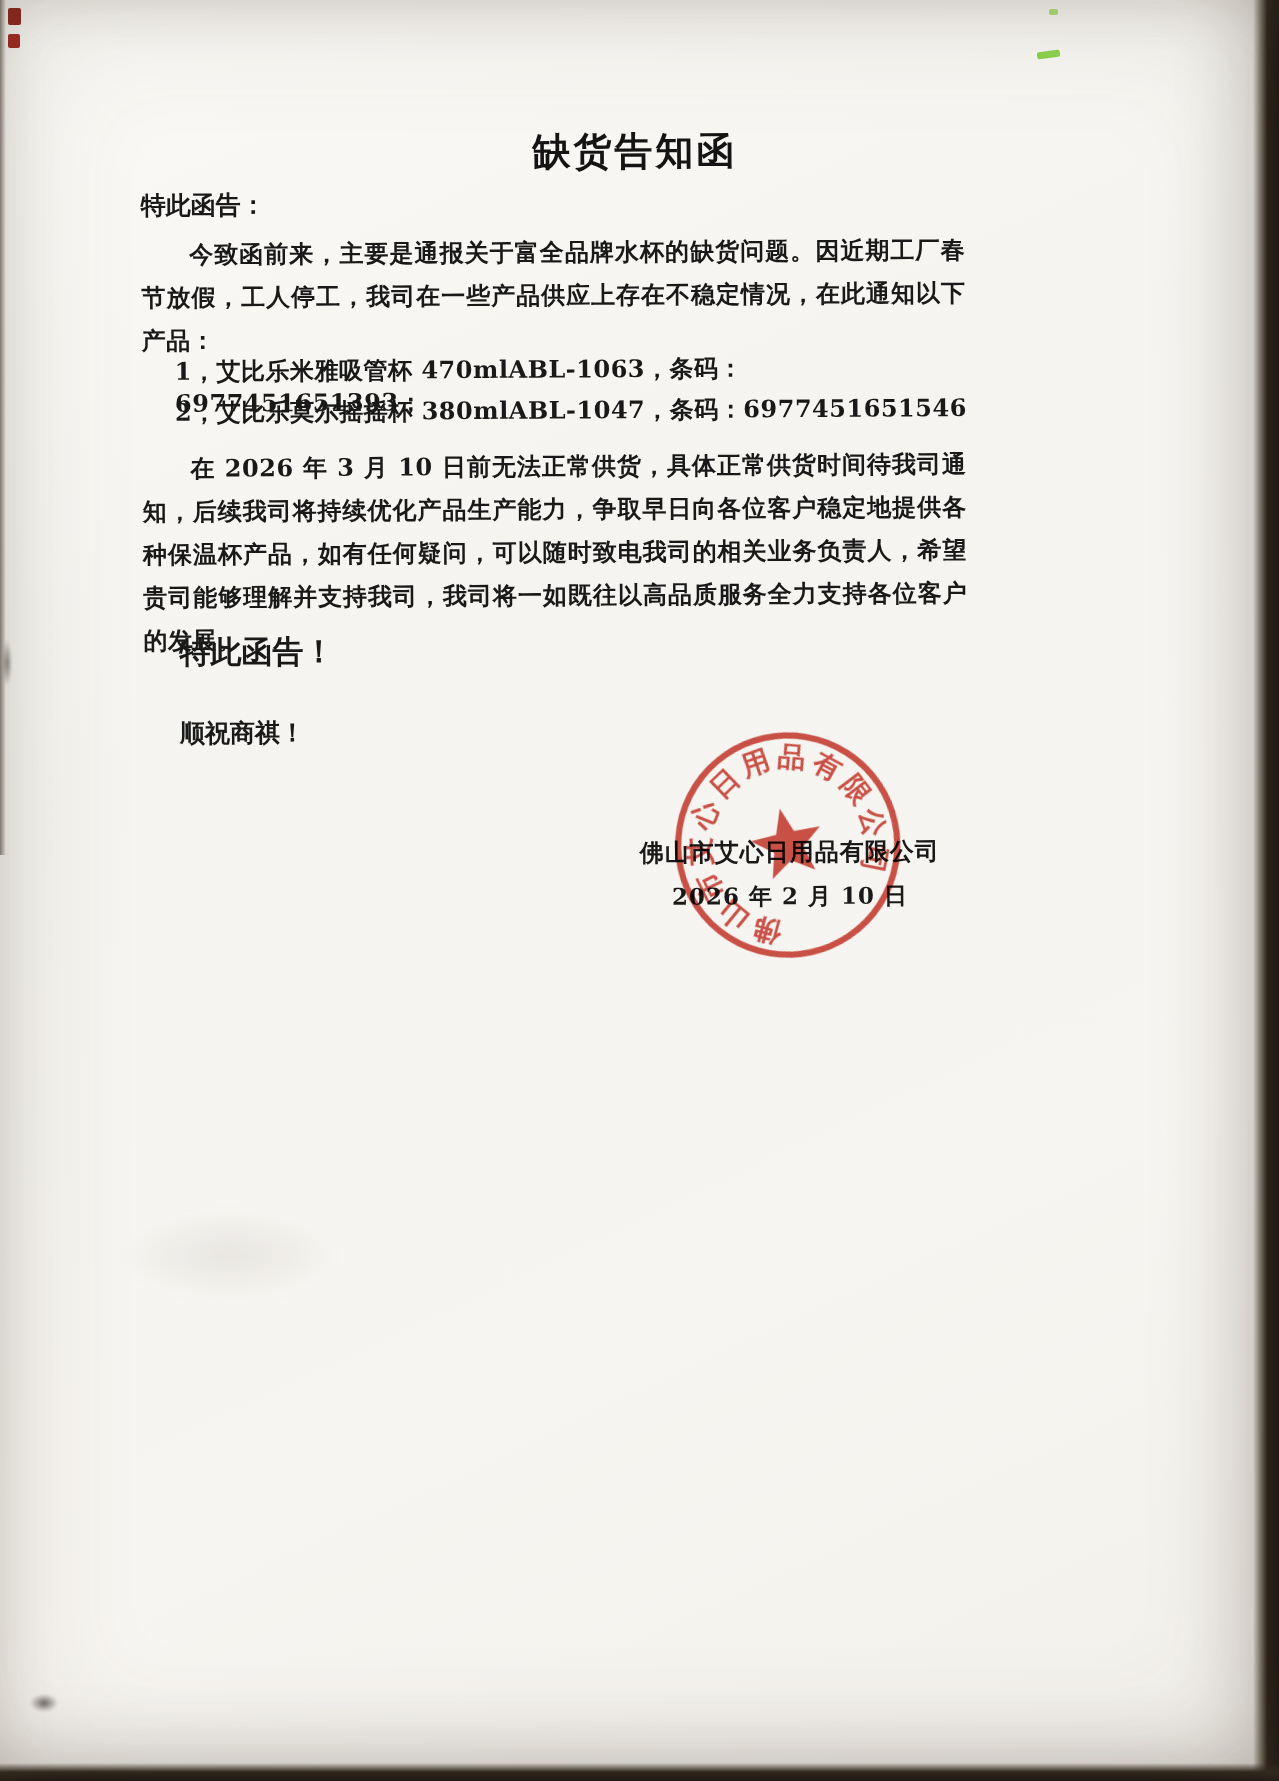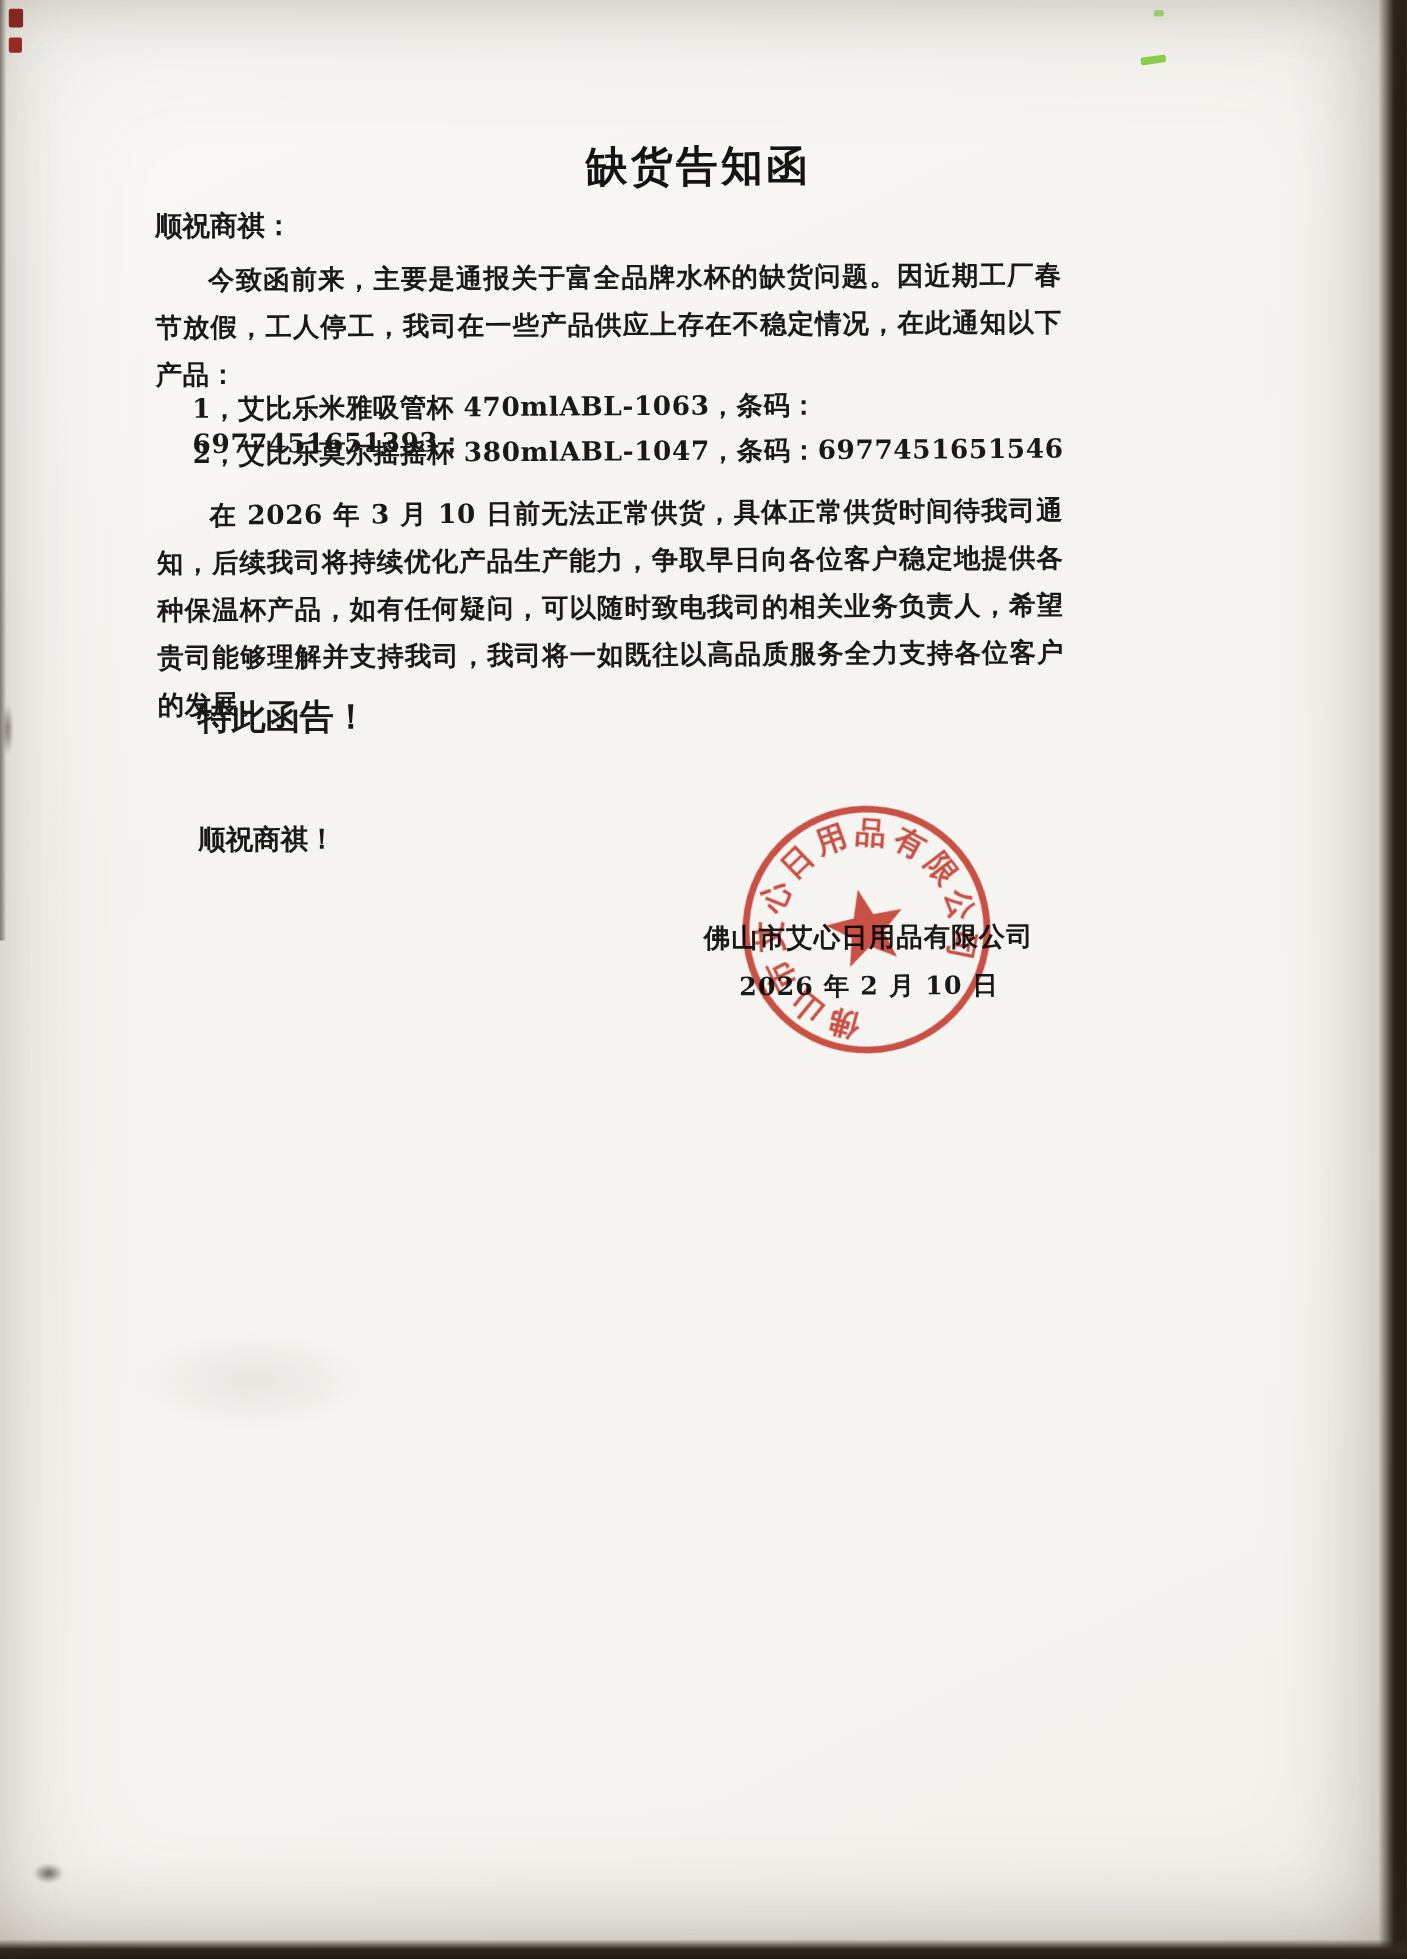--- a/index.html
+++ b/index.html
@@ -21,21 +21,21 @@
   }
   .para-intro{top:230px;text-indent:2em;}
   .para-body{top:444px;text-indent:2em;}
   .list-item{
     position:absolute;left:178px;width:792px;font-size:24px;font-weight:700;
     letter-spacing:0.5px;
   }
   .list-1{top:353px;}
   .list-2{top:394px;}
   .closing{position:absolute;top:629px;left:181px;font-size:31px;font-weight:700;}
-  .wish{position:absolute;top:744px;left:181px;font-size:25px;font-weight:700;text-align:center;}
+  .wish{position:absolute;top:714px;left:181px;font-size:25px;font-weight:700;text-align:center;}
   .signature{
     position:absolute;top:837px;left:618px;width:344px;text-align:center;
     font-size:24px;font-weight:600;letter-spacing:1px;
   }
   .sign-date{
     position:absolute;top:882px;left:618px;width:344px;text-align:center;
     font-size:23px;font-weight:600;letter-spacing:1px;
   }
   .stamp{
     position:absolute;left:664px;top:722px;width:248px;height:248px;
@@ -73,21 +73,21 @@
 </style>
 </head>
 <body>
 
 <div class="page">
 
   <div class="text-layer">
 
     <div class="title">缺货告知函</div>
 
-    <div class="salutation">顺祝商祺：</div>
+    <div class="salutation">特此函告：</div>
 
     <div class="para para-intro">今致函前来，主要是通报关于富全品牌水杯的缺货问题。因近期工厂春节放假，工人停工，我司在一些产品供应上存在不稳定情况，在此通知以下产品：</div>
 
     <div class="list-item list-1">1，艾比乐米雅吸管杯 470mlABL-1063，条码：6977451651393；</div>
     <div class="list-item list-2">2，艾比乐莫尔摇摇杯 380mlABL-1047，条码：6977451651546</div>
 
     <div class="para para-body">在 2026 年 3 月 10 日前无法正常供货，具体正常供货时间待我司通知，后续我司将持续优化产品生产能力，争取早日向各位客户稳定地提供各种保温杯产品，如有任何疑问，可以随时致电我司的相关业务负责人，希望贵司能够理解并支持我司，我司将一如既往以高品质服务全力支持各位客户的发展。</div>
 
     <div class="closing">特此函告！</div>
 

